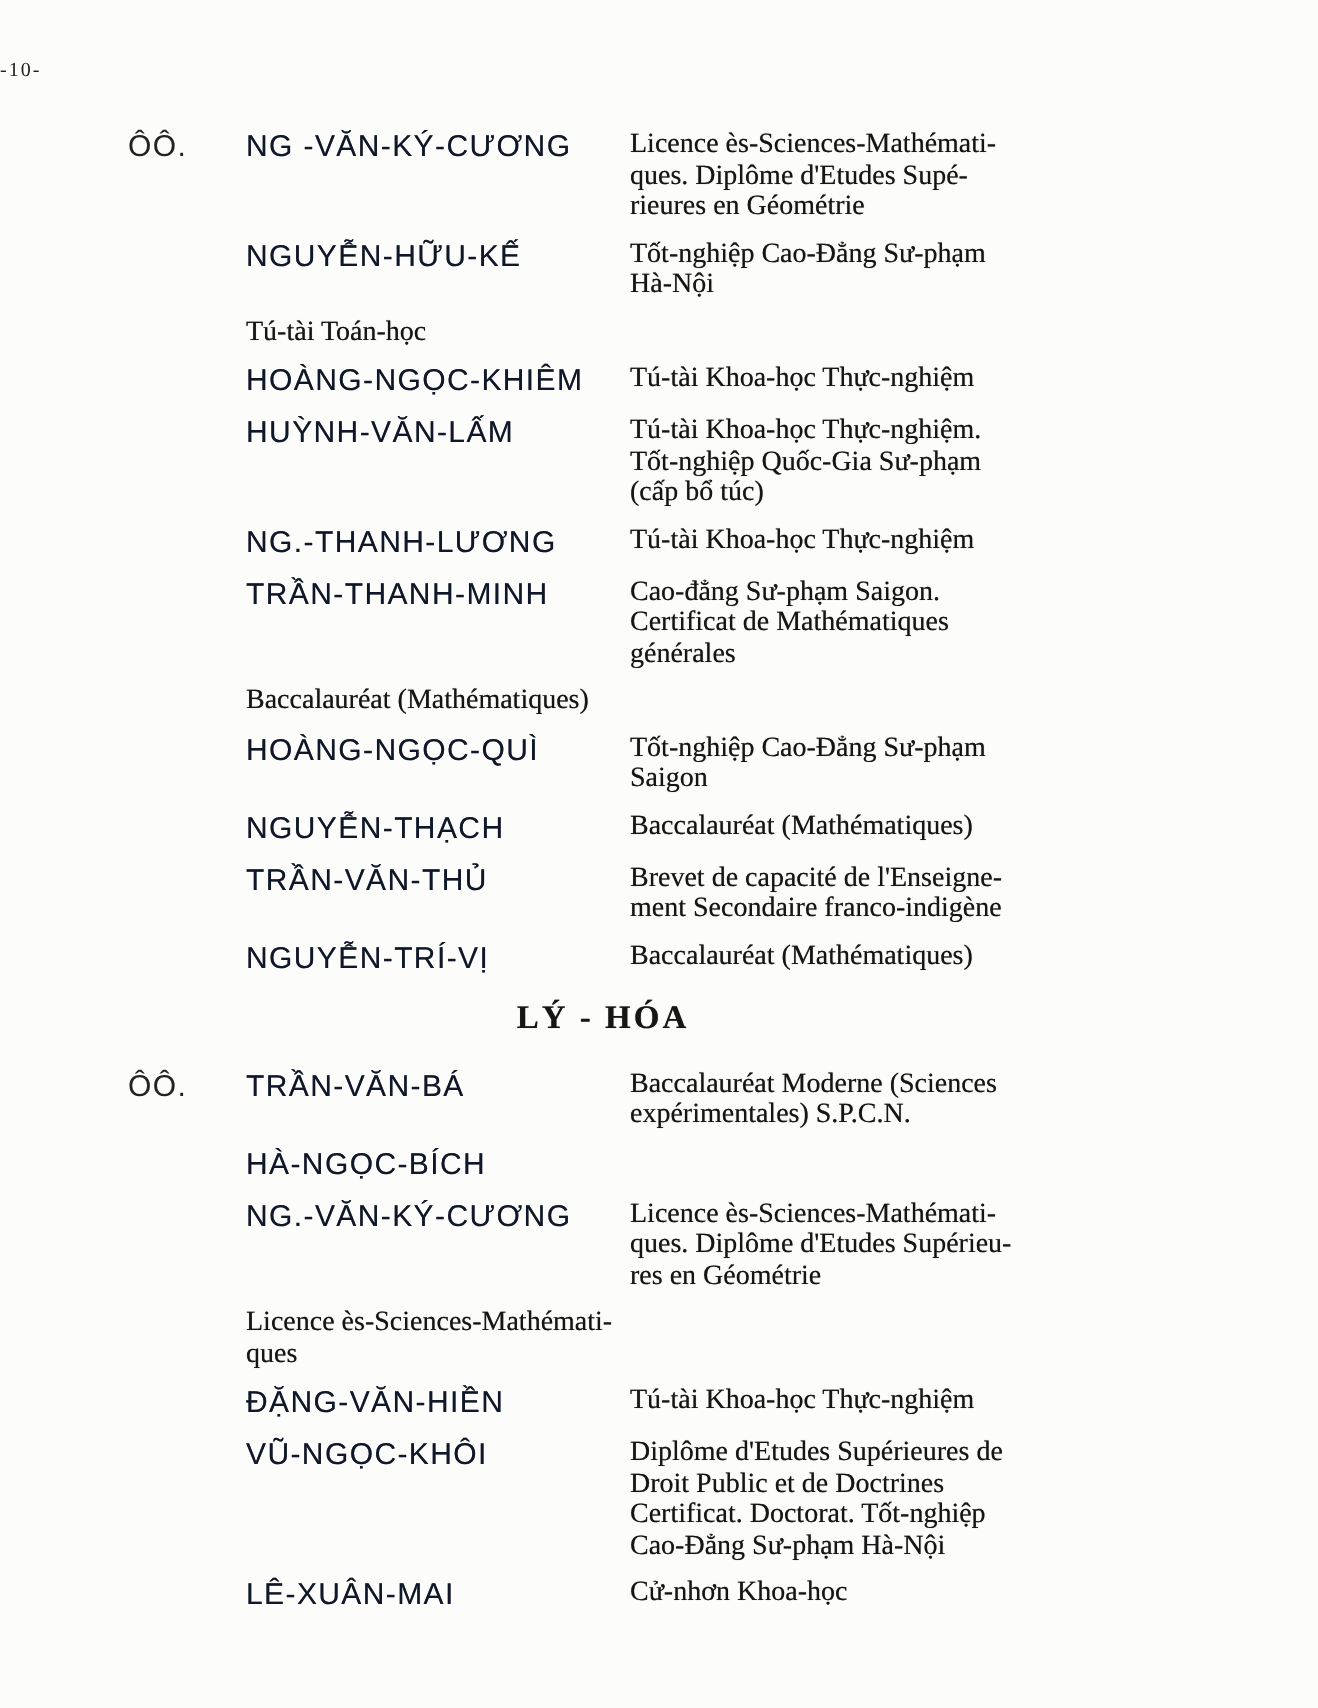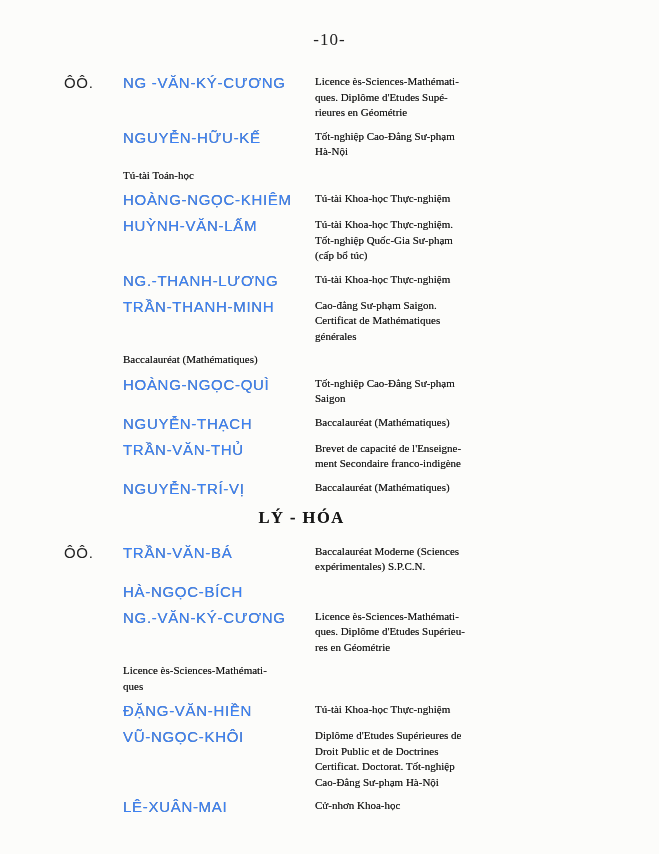--- a/index.html
+++ b/index.html
@@ -15,22 +15,21 @@
     font-family: "Liberation Serif", serif;
   }
   .page {
     position: relative;
     width: 659px;
     height: 854px;
     box-sizing: border-box;
     padding-top: 30px;
   }
   .page-number {
-    text-align: center;
-    font-size: 17px;
+    font-size: 10px;
     letter-spacing: 1px;
     font-family: "Liberation Serif", serif;
     color: #222;
   }
   .content {
     margin-top: 24px;
   }
   .entry {
     display: flex;
     align-items: flex-start;
@@ -48,29 +47,29 @@
     color: #232323;
   }
   .name {
     box-sizing: border-box;
     width: 192px;
     flex: 0 0 192px;
     font-family: "Liberation Sans", sans-serif;
     font-size: 15px;
     line-height: 18px;
     letter-spacing: 0.7px;
-    color: #3b82f6;
+    color: #0f172a;
     text-shadow: 0 0 0.3px rgba(20,20,20,0.6);
   }
   .qual {
     box-sizing: border-box;
     width: 232px;
     flex: 0 0 232px;
     font-family: "Liberation Serif", serif;
-    font-size: 11px;
+    font-size: 14px;
     line-height: 15.5px;
     white-space: pre-line;
     color: #151515;
     text-shadow: 0 0 0.35px rgba(15,15,15,0.65);
   }
   .section-heading {
     position: relative;
     left: -28px;
     text-align: center;
     font-family: "Liberation Serif", serif;

